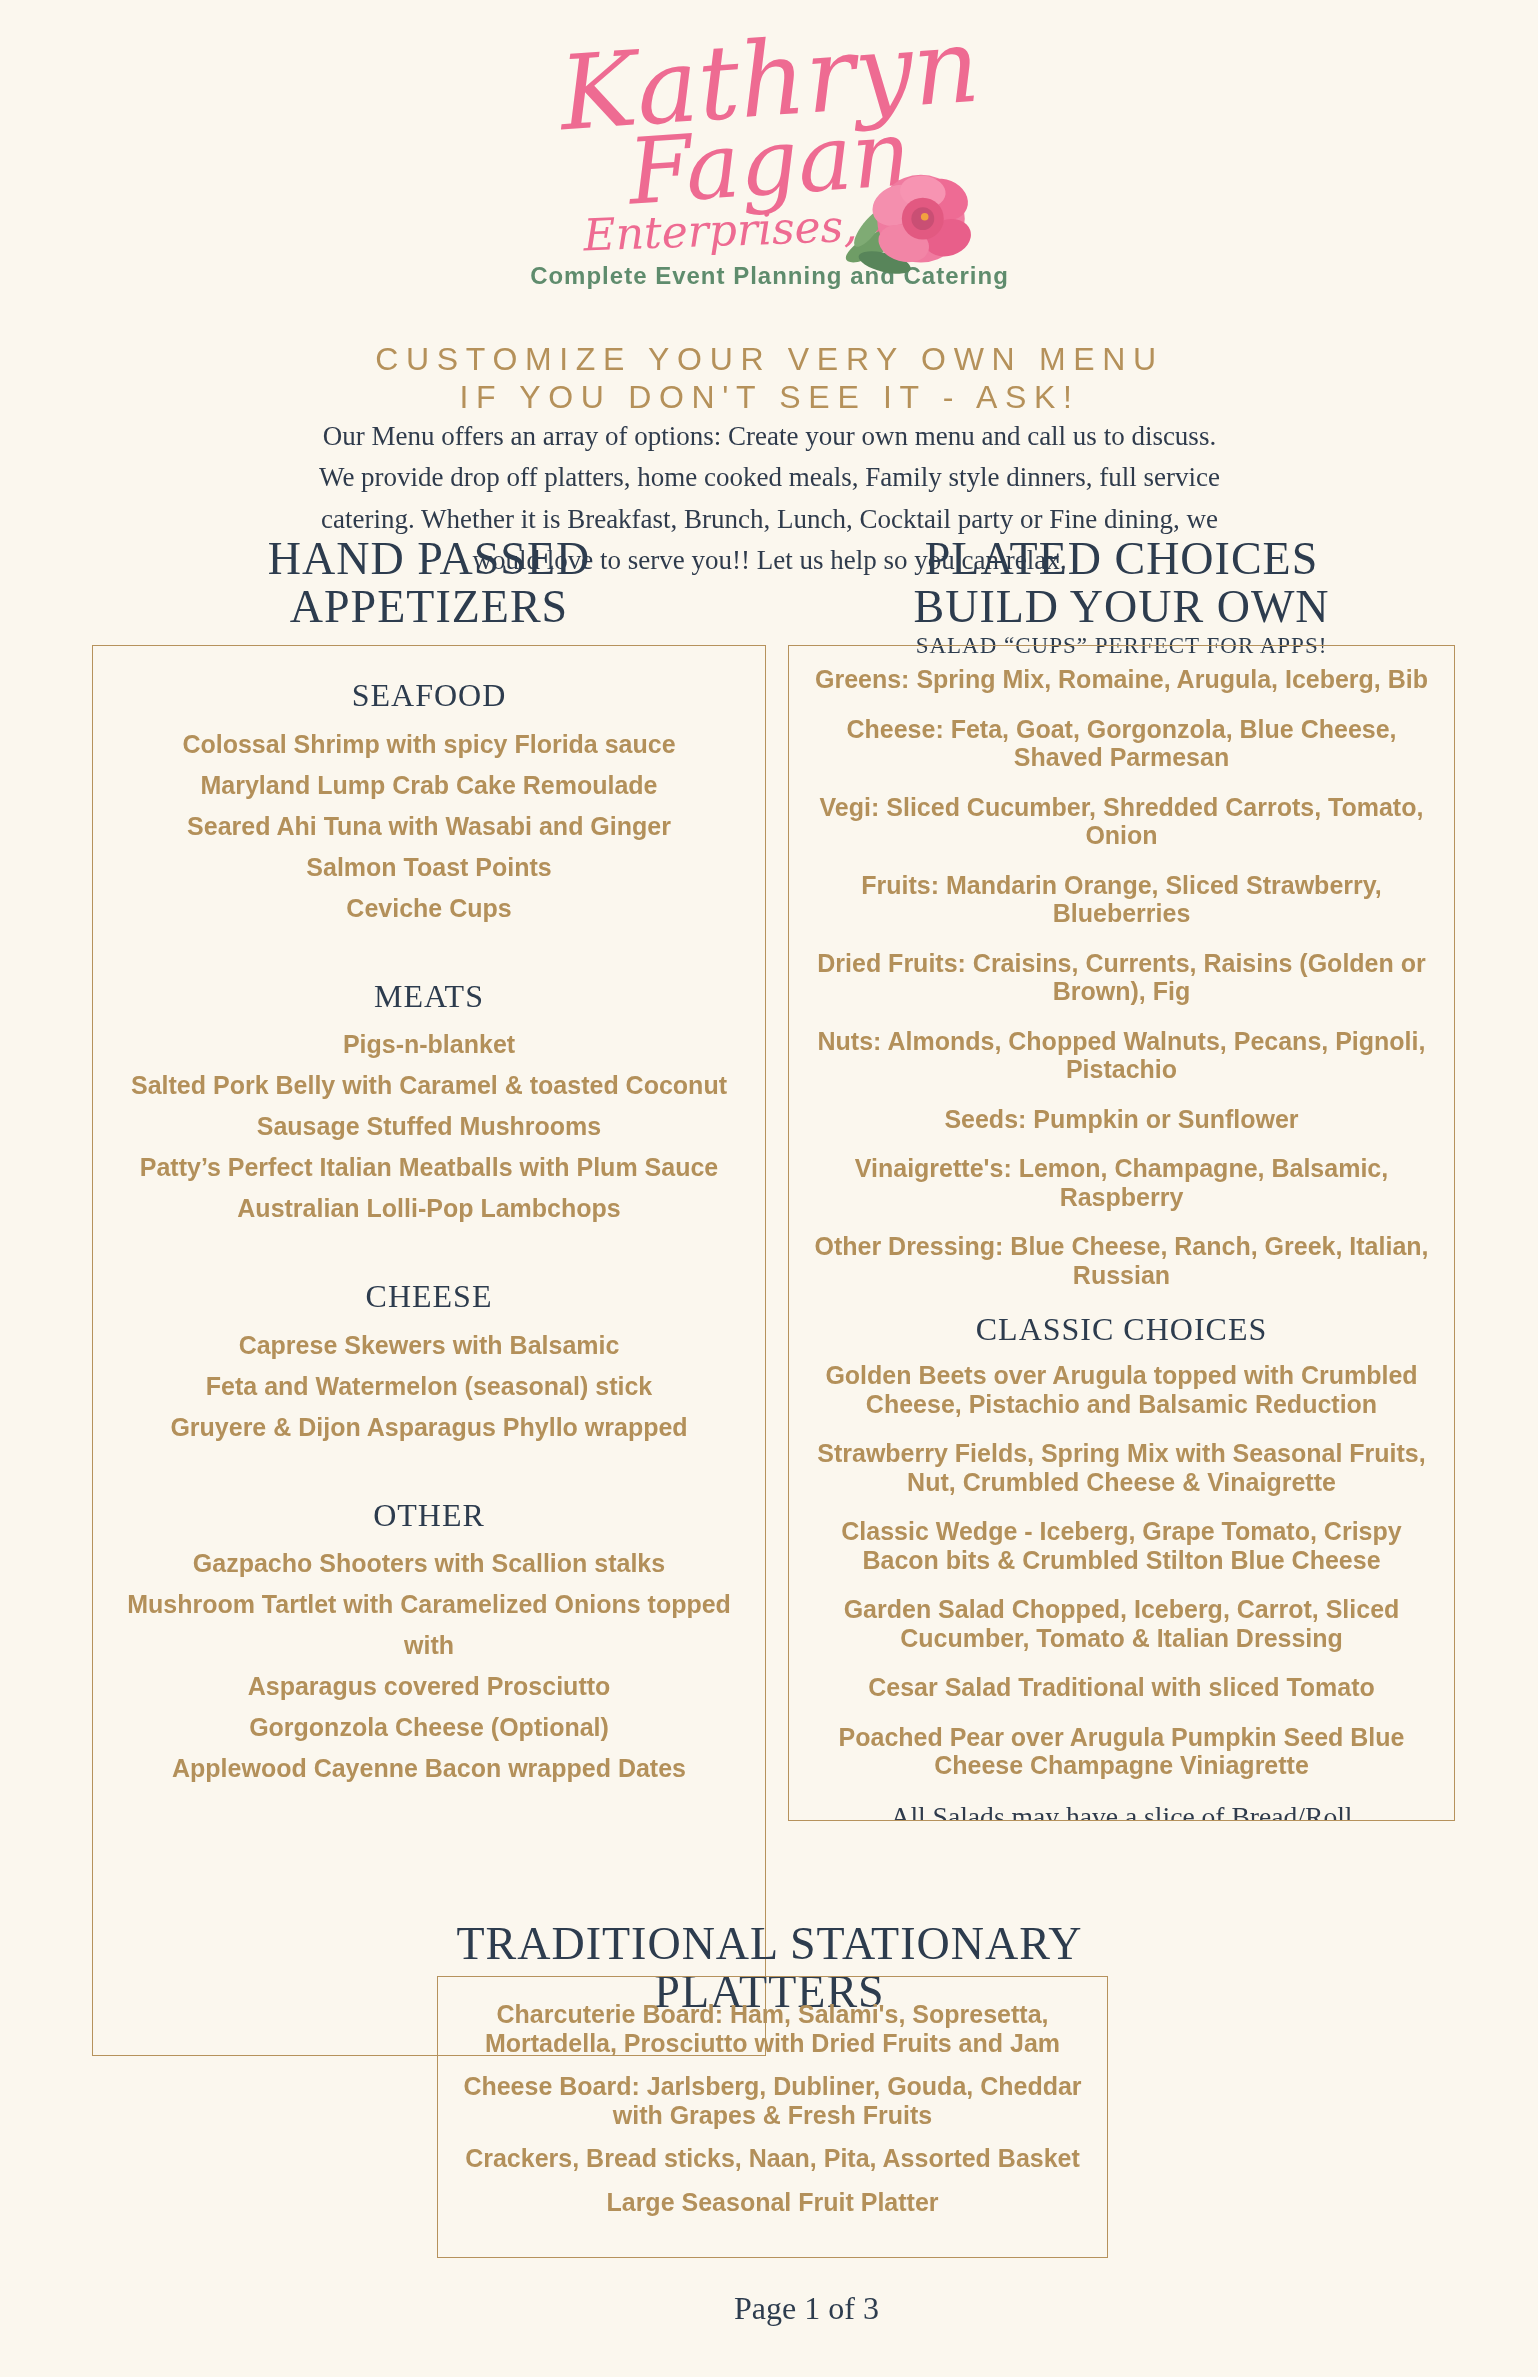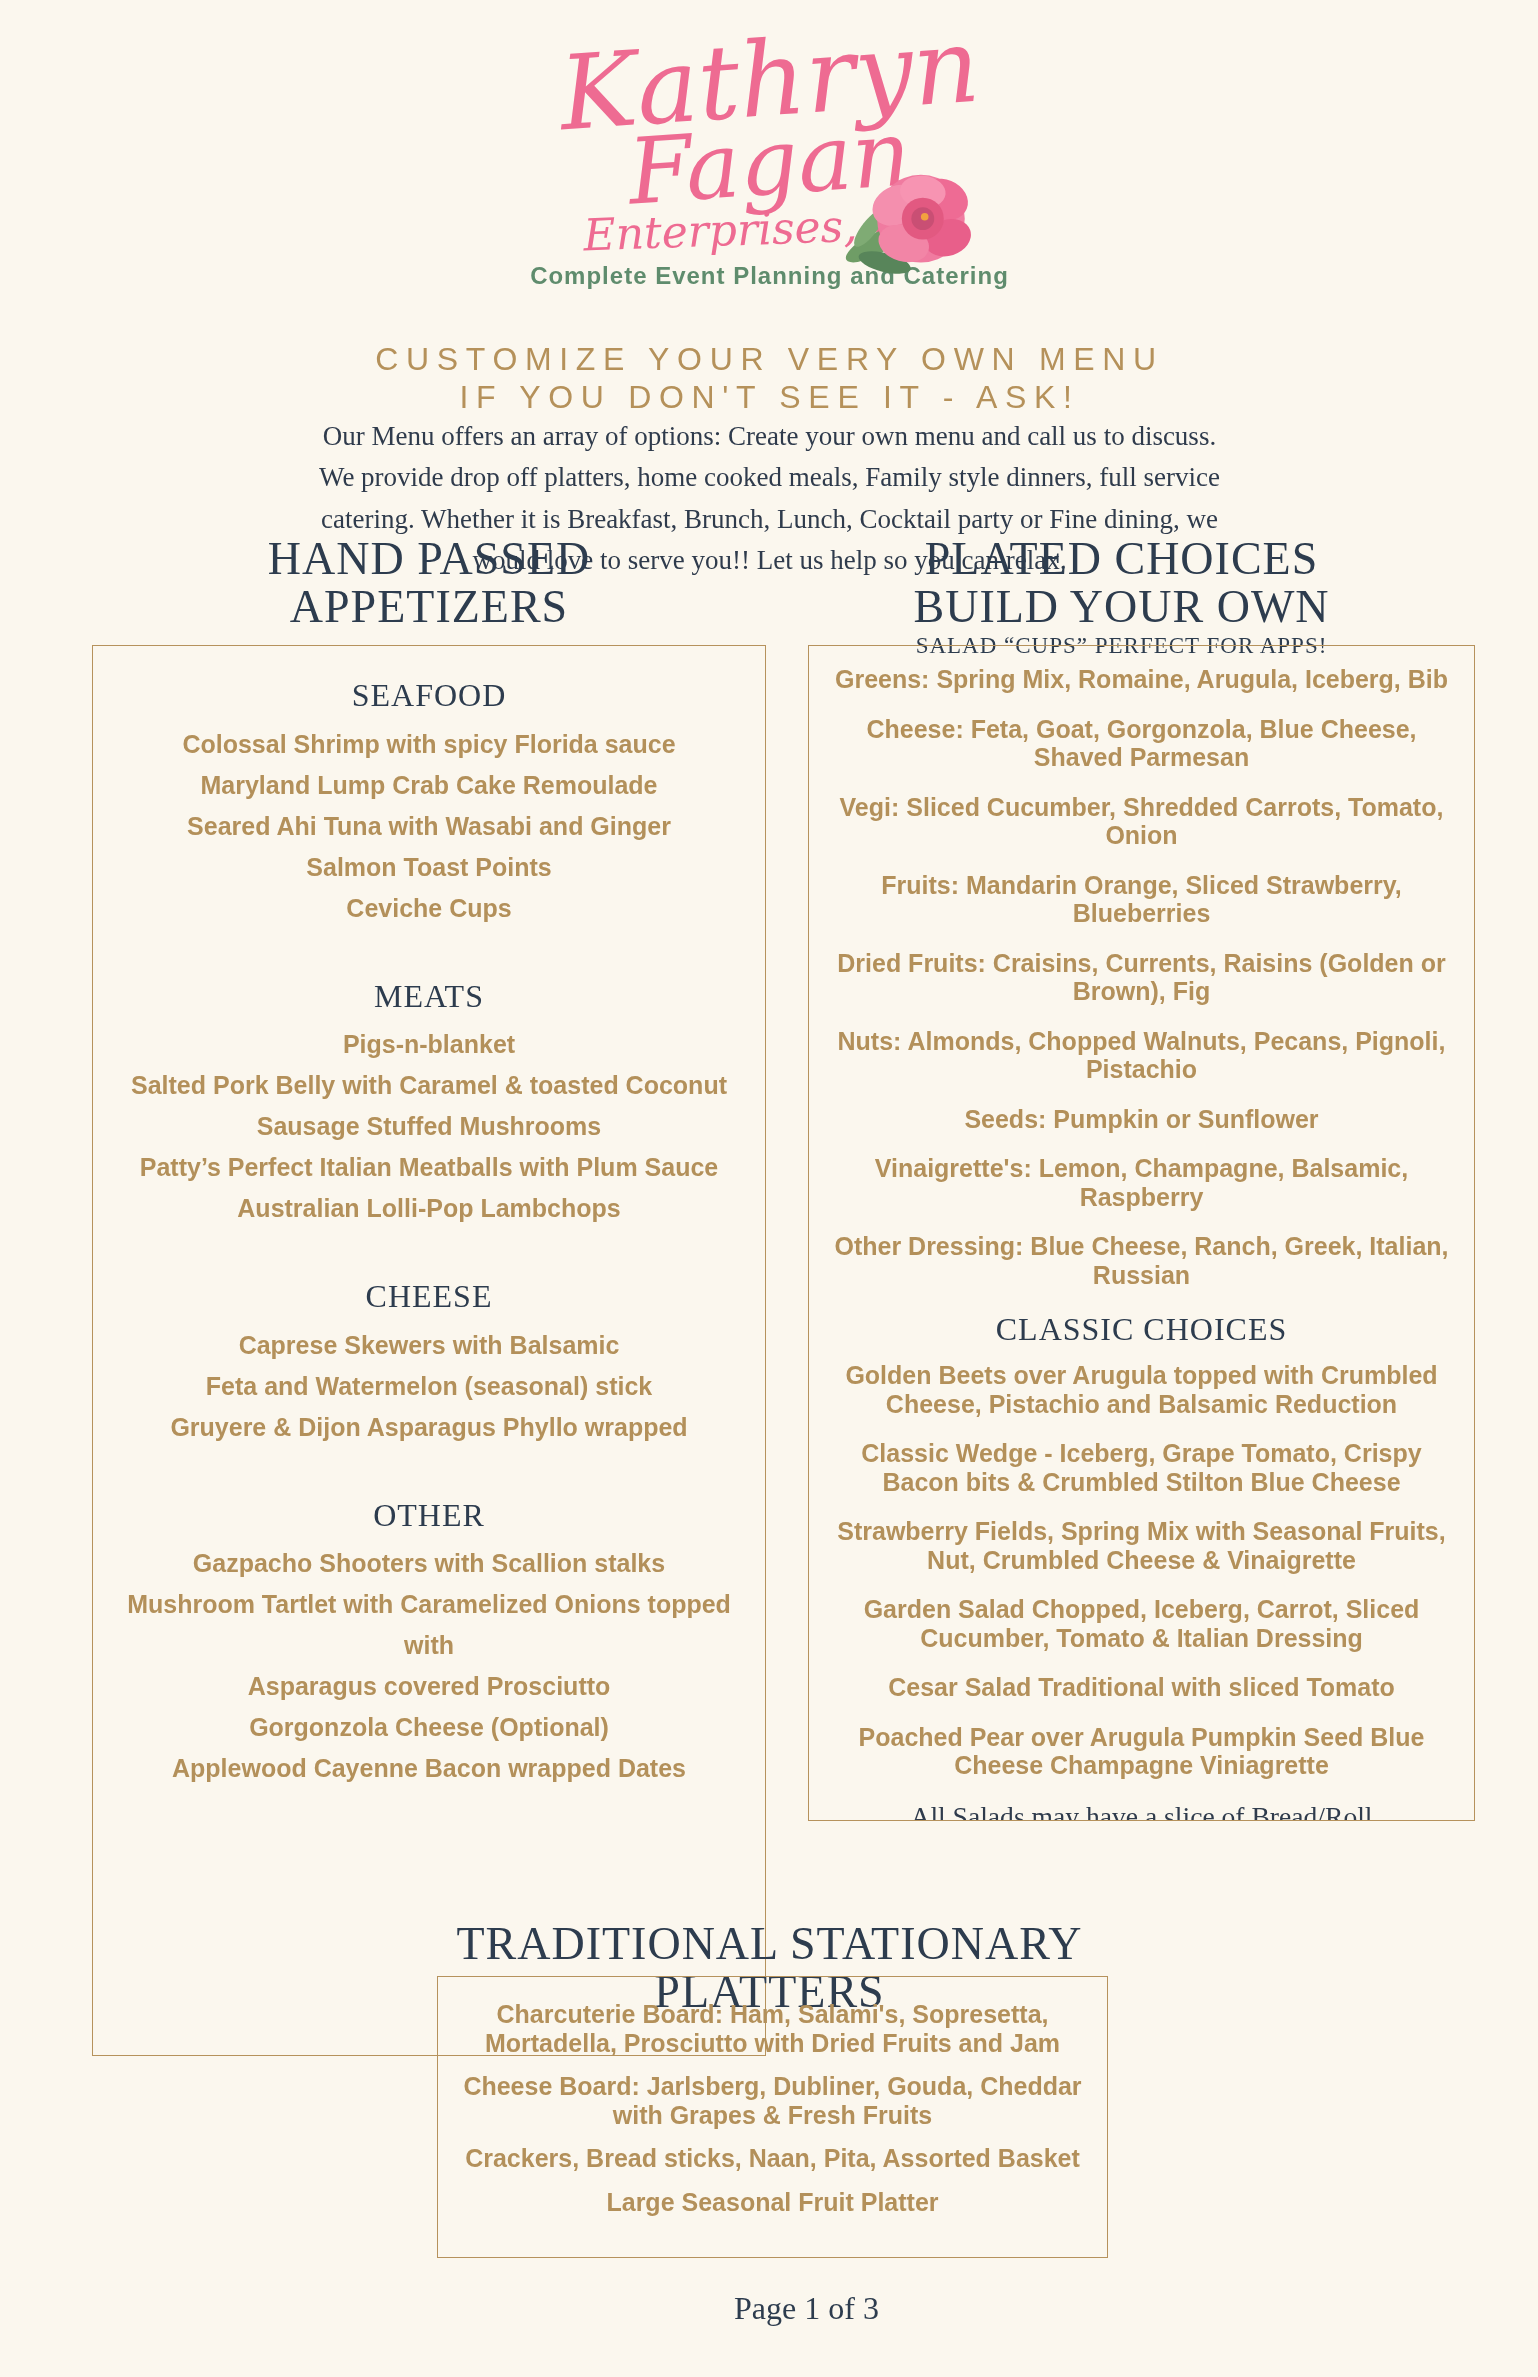--- a/index.html
+++ b/index.html
@@ -74,21 +74,21 @@
 
   
   .box {
     position:absolute;
     border: 1.9px solid #b6925c;
     box-sizing: border-box;
     overflow: hidden;
     text-align: center;
   }
   .left-box  { top:645px; left:92px;  width:674px; height:1411px; padding:19px 13.3px 0; }
-  .right-box { top:645px; left:808px; width:667px; height:1176px; padding:19px 19px 0; }
+  .right-box { top:645px; left:788px; width:667px; height:1176px; padding:19px 19px 0; }
   .platters-box { top:1976px; left:437px; width:671px; height:282px; padding:23px 23px 0; }
 
   .section-heading {
     font-size: 32px;
     color: #2d3c4e;
     line-height: 38px;
     letter-spacing: 1px;
     margin: 48px 0 9.5px;
   }
   .section-heading.first { margin-top: 11.4px; }
@@ -229,22 +229,22 @@
         <div class="menu-group">Dried Fruits: Craisins, Currents, Raisins (Golden or Brown), Fig</div>
         <div class="menu-group">Nuts: Almonds, Chopped Walnuts, Pecans, Pignoli, Pistachio</div>
         <div class="menu-group">Seeds: Pumpkin or Sunflower</div>
         <div class="menu-group">Vinaigrette's: Lemon, Champagne, Balsamic, Raspberry</div>
         <div class="menu-group">Other Dressing: Blue Cheese, Ranch, Greek, Italian, Russian</div>
       </div>
 
     <div class="classic-heading">CLASSIC CHOICES</div>
     <div>
         <div class="menu-group">Golden Beets over Arugula topped with Crumbled Cheese, Pistachio and Balsamic Reduction</div>
+        <div class="menu-group">Strawberry Fields, Spring Mix with Seasonal Fruits, Nut, Crumbled Cheese &amp; Vinaigrette</div>
         <div class="menu-group">Classic Wedge - Iceberg, Grape Tomato, Crispy Bacon bits &amp; Crumbled Stilton Blue Cheese</div>
-        <div class="menu-group">Strawberry Fields, Spring Mix with Seasonal Fruits, Nut, Crumbled Cheese &amp; Vinaigrette</div>
         <div class="menu-group">Garden Salad Chopped, Iceberg, Carrot, Sliced Cucumber, Tomato &amp; Italian Dressing</div>
         <div class="menu-group">Cesar Salad Traditional with sliced Tomato</div>
         <div class="menu-group">Poached Pear over Arugula Pumpkin Seed Blue Cheese Champagne Viniagrette</div>
       </div>
 
     <div class="salad-note">All Salads may have a slice of Bread/Roll</div>
   </div>
 
   <div class="col-title platters-title">
     <div>TRADITIONAL STATIONARY</div>

